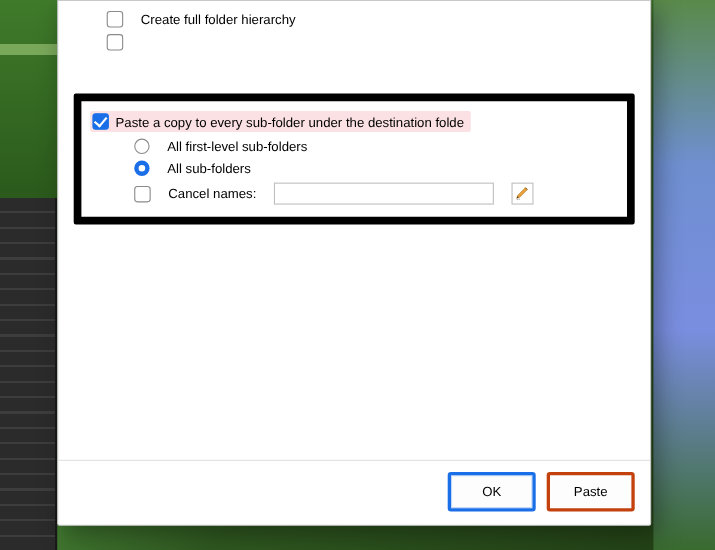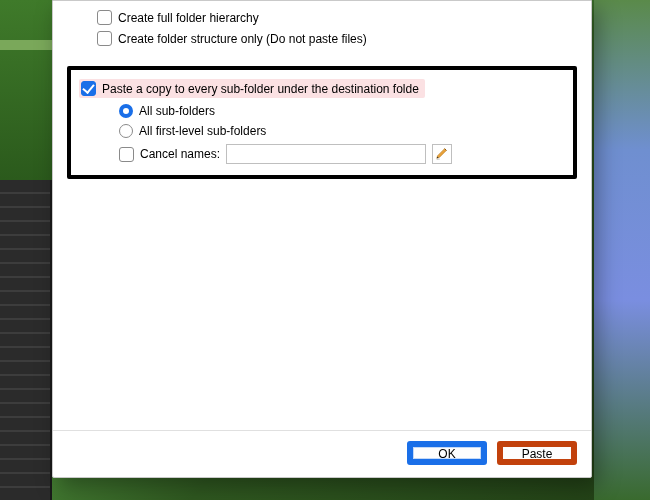--- a/index.html
+++ b/index.html
@@ -18,25 +18,25 @@
 
   .dialog {
     position:absolute; left:52px; top:0; width:540px; height:478px;
     background:#ffffff; border:1px solid #c9c9c9; border-radius:0 0 2px 2px;
     box-shadow: 6px 8px 22px rgba(0,0,0,.35);
     display:flex; flex-direction:column;
   }
   .content { flex:1; padding:0 14px 0 14px; }
 
   .group {
-    border:4px solid #000000; border-radius:2px;
-    padding:6px 8px 8px 8px; margin-top:9px;
+    border:7px solid #000000; border-radius:2px;
+    padding:6px 8px 8px 8px; margin-top:28px;
   }
   .group.first { border:none; padding-top:0; margin-top:6px;}
-  .row { display:flex; align-items:center; gap:6px; padding:3px 0; }
+  .row { display:flex; align-items:center; gap:16px; padding:3px 0; }
   .indent1 { padding-left:22px; }
   .indent2 { padding-left:40px; }
 
   
   .cb {
     width:15px; height:15px; border:1px solid #8a8a8a; border-radius:3px;
     background:#fff; display:inline-flex; align-items:center; justify-content:center;
     flex-shrink:0;
   }
   .cb.checked { background:#1a6fe8; border-color:#1a6fe8; }
@@ -62,21 +62,21 @@
     width:20px; height:20px; border:1px solid #bfbfbf; display:inline-flex;
     align-items:center; justify-content:center; background:#fff;
   }
   .pencil svg{ width:14px; height:14px; }
 
   .footer {
     border-top:1px solid #e0e0e0; padding:10px 14px 12px 0;
     display:flex; justify-content:flex-end; gap:10px;
   }
   .btn {
-    min-width:80px; height:24px; border:6px solid #c2410c; background:#fdfdfd;
+    min-width:80px; height:36px; border:3px solid #c2410c; background:#fdfdfd;
     border-radius:3px; font:inherit; cursor:default;
   }
   .btn.primary { border-color:#1a6fe8; box-shadow: inset 0 0 0 1px rgba(26,111,232,.25); }
 </style>
 </head>
 <body>
 
 <div class="bg-head"></div>
 <div class="bg-strip-top"></div>
 <div class="bg-stairs"></div>
@@ -85,40 +85,39 @@
 <div class="dialog">
   <div class="content">
 
     <div class="group first">
       <div class="row indent1">
         <span class="cb"></span>
         <label>Create full folder hierarchy</label>
       </div>
       <div class="row indent1">
         <span class="cb"></span>
-        <label>Create folder structure only (Do not paste files)</label>
       </div>
     </div>
 
     <div class="group">
       <div class="row">
         <span class="cb-hl">
           <span class="cb checked"></span>
           <label>Paste a copy to every sub-folder under the destination folde</label>
         </span>
       </div>
 
       <div class="row indent2">
-        <span class="rb sel"></span>
-        <label>All sub-folders</label>
+        <span class="rb"></span>
+        <label>All first-level sub-folders</label>
       </div>
 
       <div class="row indent2">
-        <span class="rb"></span>
-        <label>All first-level sub-folders</label>
+        <span class="rb sel"></span>
+        <label>All sub-folders</label>
       </div>
 
       <div class="row indent2">
         <span class="cb"></span>
         <label>Cancel names:</label>
         <input type="text" value="" style="">
         <span class="pencil">
           <span>
             <svg viewBox="0 0 16 16">
                 <path d="M2 14l1-3 8-8 2 2-8 8-3 1z" fill="#e8a23a" stroke="#b06e10" stroke-width="0.6"></path>

